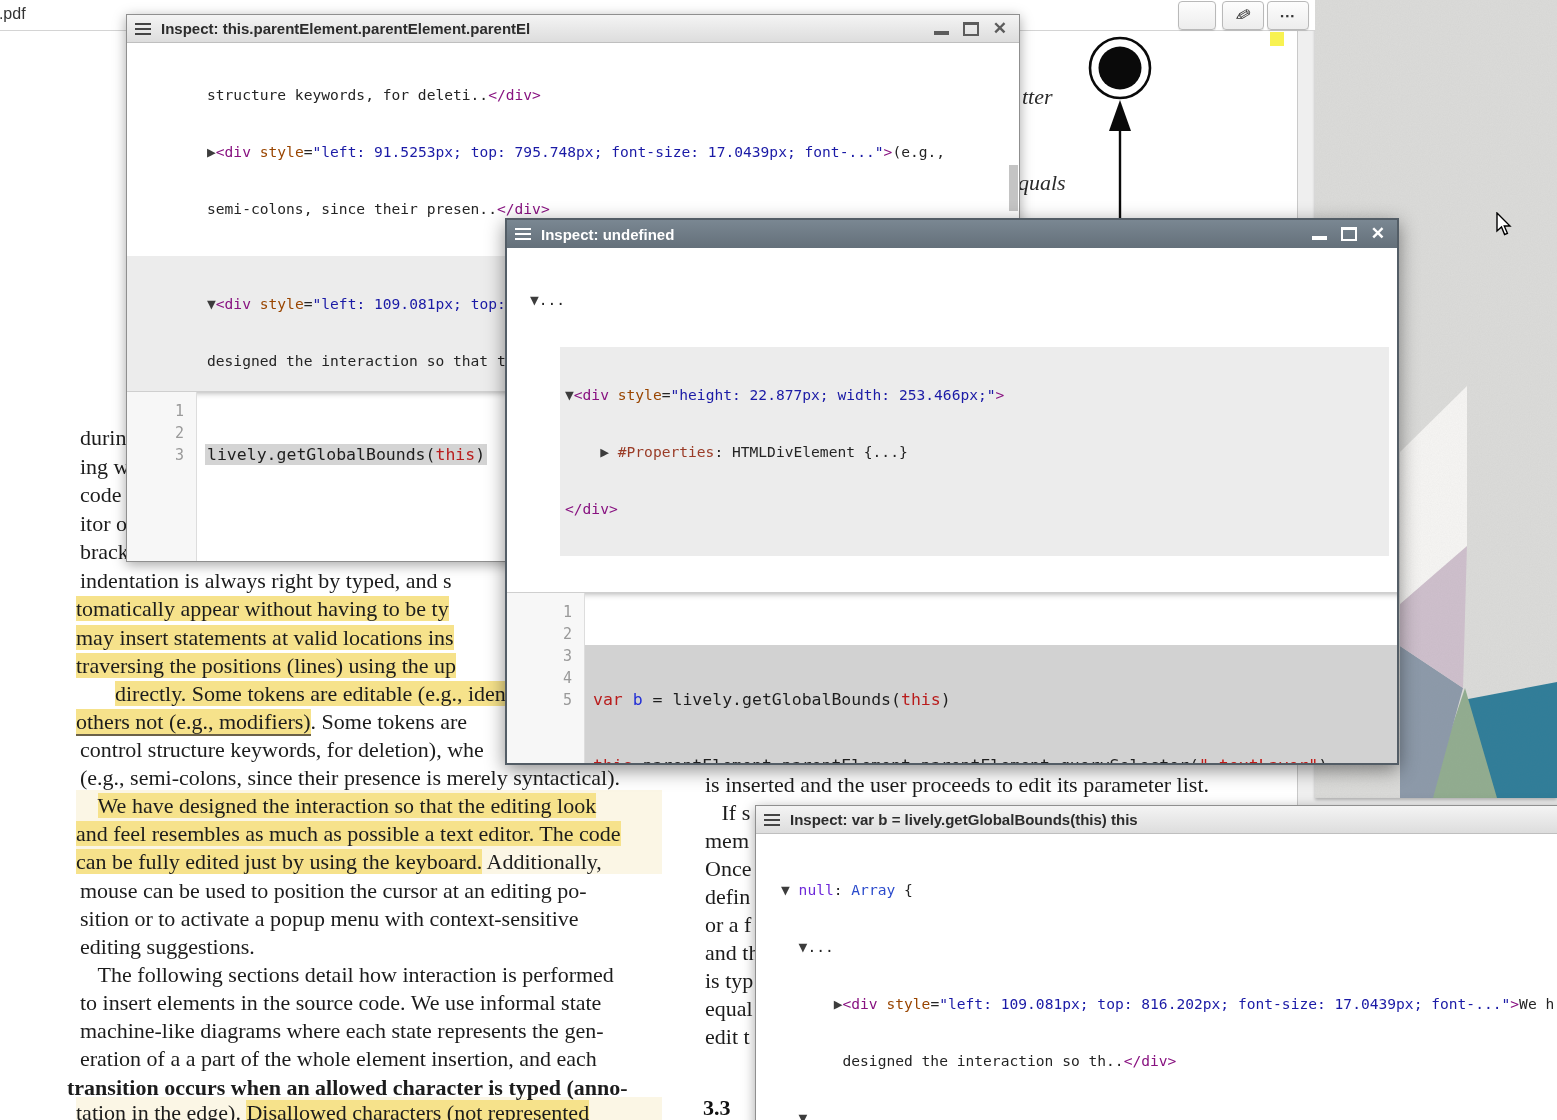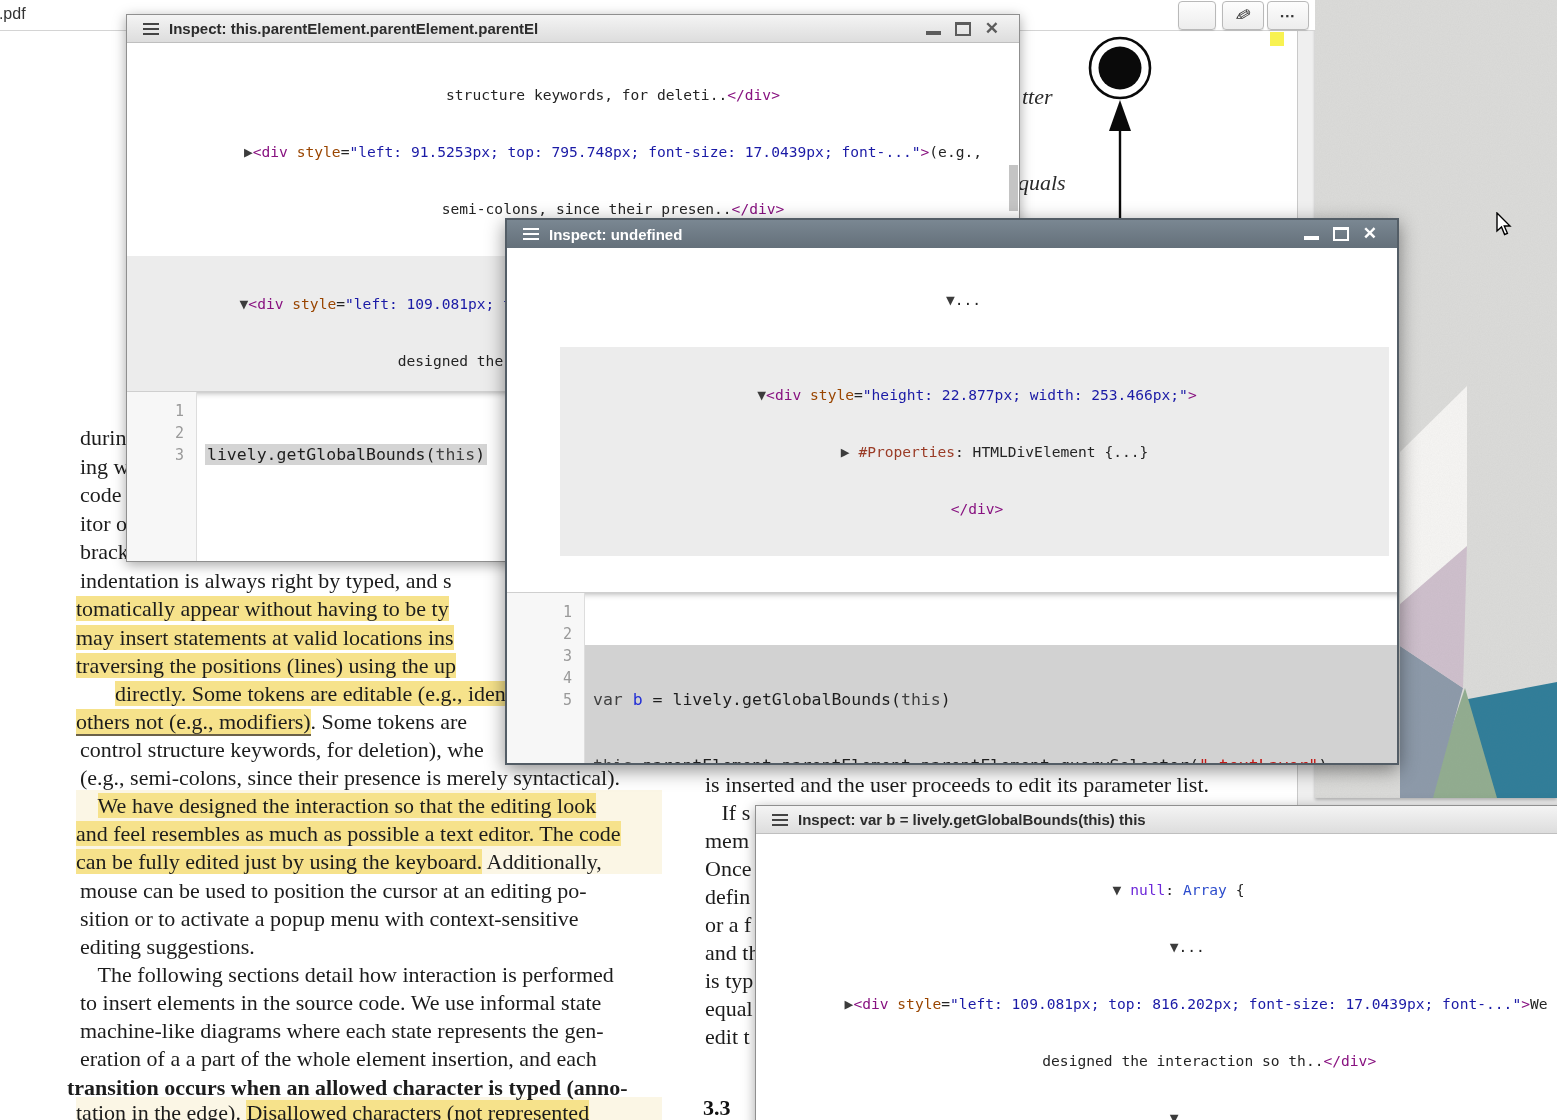--- a/index.html
+++ b/index.html
@@ -25,52 +25,52 @@
   .pline .hl{background:#f6e28b;}
   .pline .hl.u{border-bottom:2px solid #6b6148;}
   .wash{position:absolute;background:#f8efd0;opacity:.55;}
   .frag-italic{position:absolute;font-family:"Liberation Serif",serif;font-style:italic;
                font-size:22px;color:#2a2a2a;}
   .section-no{position:absolute;font-family:Liberation Serif, serif;font-weight:bold;
               font-size:22px;color:#111;}
 
   
   .win{position:absolute;background:#fff;box-shadow:0 3px 12px rgba(0,0,0,.35);}
-  .titlebar{height:28px;display:flex;align-items:center;padding:0 16px;box-sizing:border-box;
+  .titlebar{height:28px;display:flex;align-items:center;padding:0 8px;box-sizing:border-box;
             font-weight:bold;font-size:15px;}
   .titlebar.light{background:linear-gradient(#f4f4f4,#dddddd);color:#2c2c2c;border-bottom:1px solid #bfbfbf;}
   .titlebar.dark{background:linear-gradient(#7a8792,#64707a);color:#fff;}
   .burger{width:16px;margin-right:10px;display:inline-block;cursor:pointer;}
   .burger i{display:block;height:2px;margin:3px 0;background:#444;}
   .titlebar.dark .burger i{background:#fff;}
   .tb-title{flex:1;white-space:nowrap;overflow:hidden;}
   .wc{display:flex;align-items:center;gap:14px;margin-right:4px;}
   .ic-min{width:15px;height:4px;background:#5c5c5c;margin-top:8px;}
   .ic-max{width:12px;height:9px;border:2px solid #5c5c5c;border-top-width:3px;}
   .ic-close{font-size:17px;font-weight:bold;color:#5c5c5c;line-height:16px;}
   .titlebar.dark .ic-min{background:#fff;}
   .titlebar.dark .ic-max{border-color:#fff;}
   .titlebar.dark .ic-close{color:#fff;}
 
   .tree{font-family:"DejaVu Sans Mono","Liberation Mono",monospace;font-size:14.6px;
         line-height:19px;color:#242424;padding-top:4px;white-space:pre;overflow:hidden;}
-  .tl{white-space:pre;text-align:center;}
+  .tl{white-space:pre;}
   .sel{background:#ececec;}
   .w1t .tl{padding-left:80px;}
   .w2t .tl{padding-left:23px;}
   .w2t .sel{margin:0 8px 0 53px;}
   .w2t .sel .tl{padding-left:5px;}
   .w3t .tl{padding-left:25px;}
 
   
   i{font-style:normal;}
   .tv{color:#1a1aa6;} .ta{color:#994500;} .tt{color:#881280;} .tp{color:#9a3b26;}
   .tn{color:#6d28d9;} .ty{color:#2b4bcc;} .tm{color:#3c3c3c;}
   
-  .cs{color:#c41a16;} .ck{color:#404040;margin-top:24px;} .cd{color:#2430d6;}
+  .cs{color:#c41a16;} .ck{color:#b91c1c;margin-top:24px;} .cd{color:#2430d6;}
 
   .editor{position:absolute;left:0;right:0;bottom:0;display:flex;background:#fff;
           border-top:1px solid #cfcfcf;box-shadow:inset 0 7px 7px -7px rgba(0,0,0,.4);}
   .gutter{background:#f7f7f7;border-right:1px solid #ddd;box-sizing:border-box;
           font-family:"DejaVu Sans Mono","Liberation Mono",monospace;font-size:15px;color:#9a9a9a;
           text-align:right;padding:8px 12px 0 0;line-height:22px;}
   .codearea{flex:1;font-family:"DejaVu Sans Mono","Liberation Mono",monospace;font-size:16.5px;
             line-height:22px;color:#1e1e1e;padding-top:8px;white-space:pre;overflow:hidden;}
   .selspan{background:#d4d4d4;padding:1px 2px;}
   .selblock{background:#d2d2d2;}

